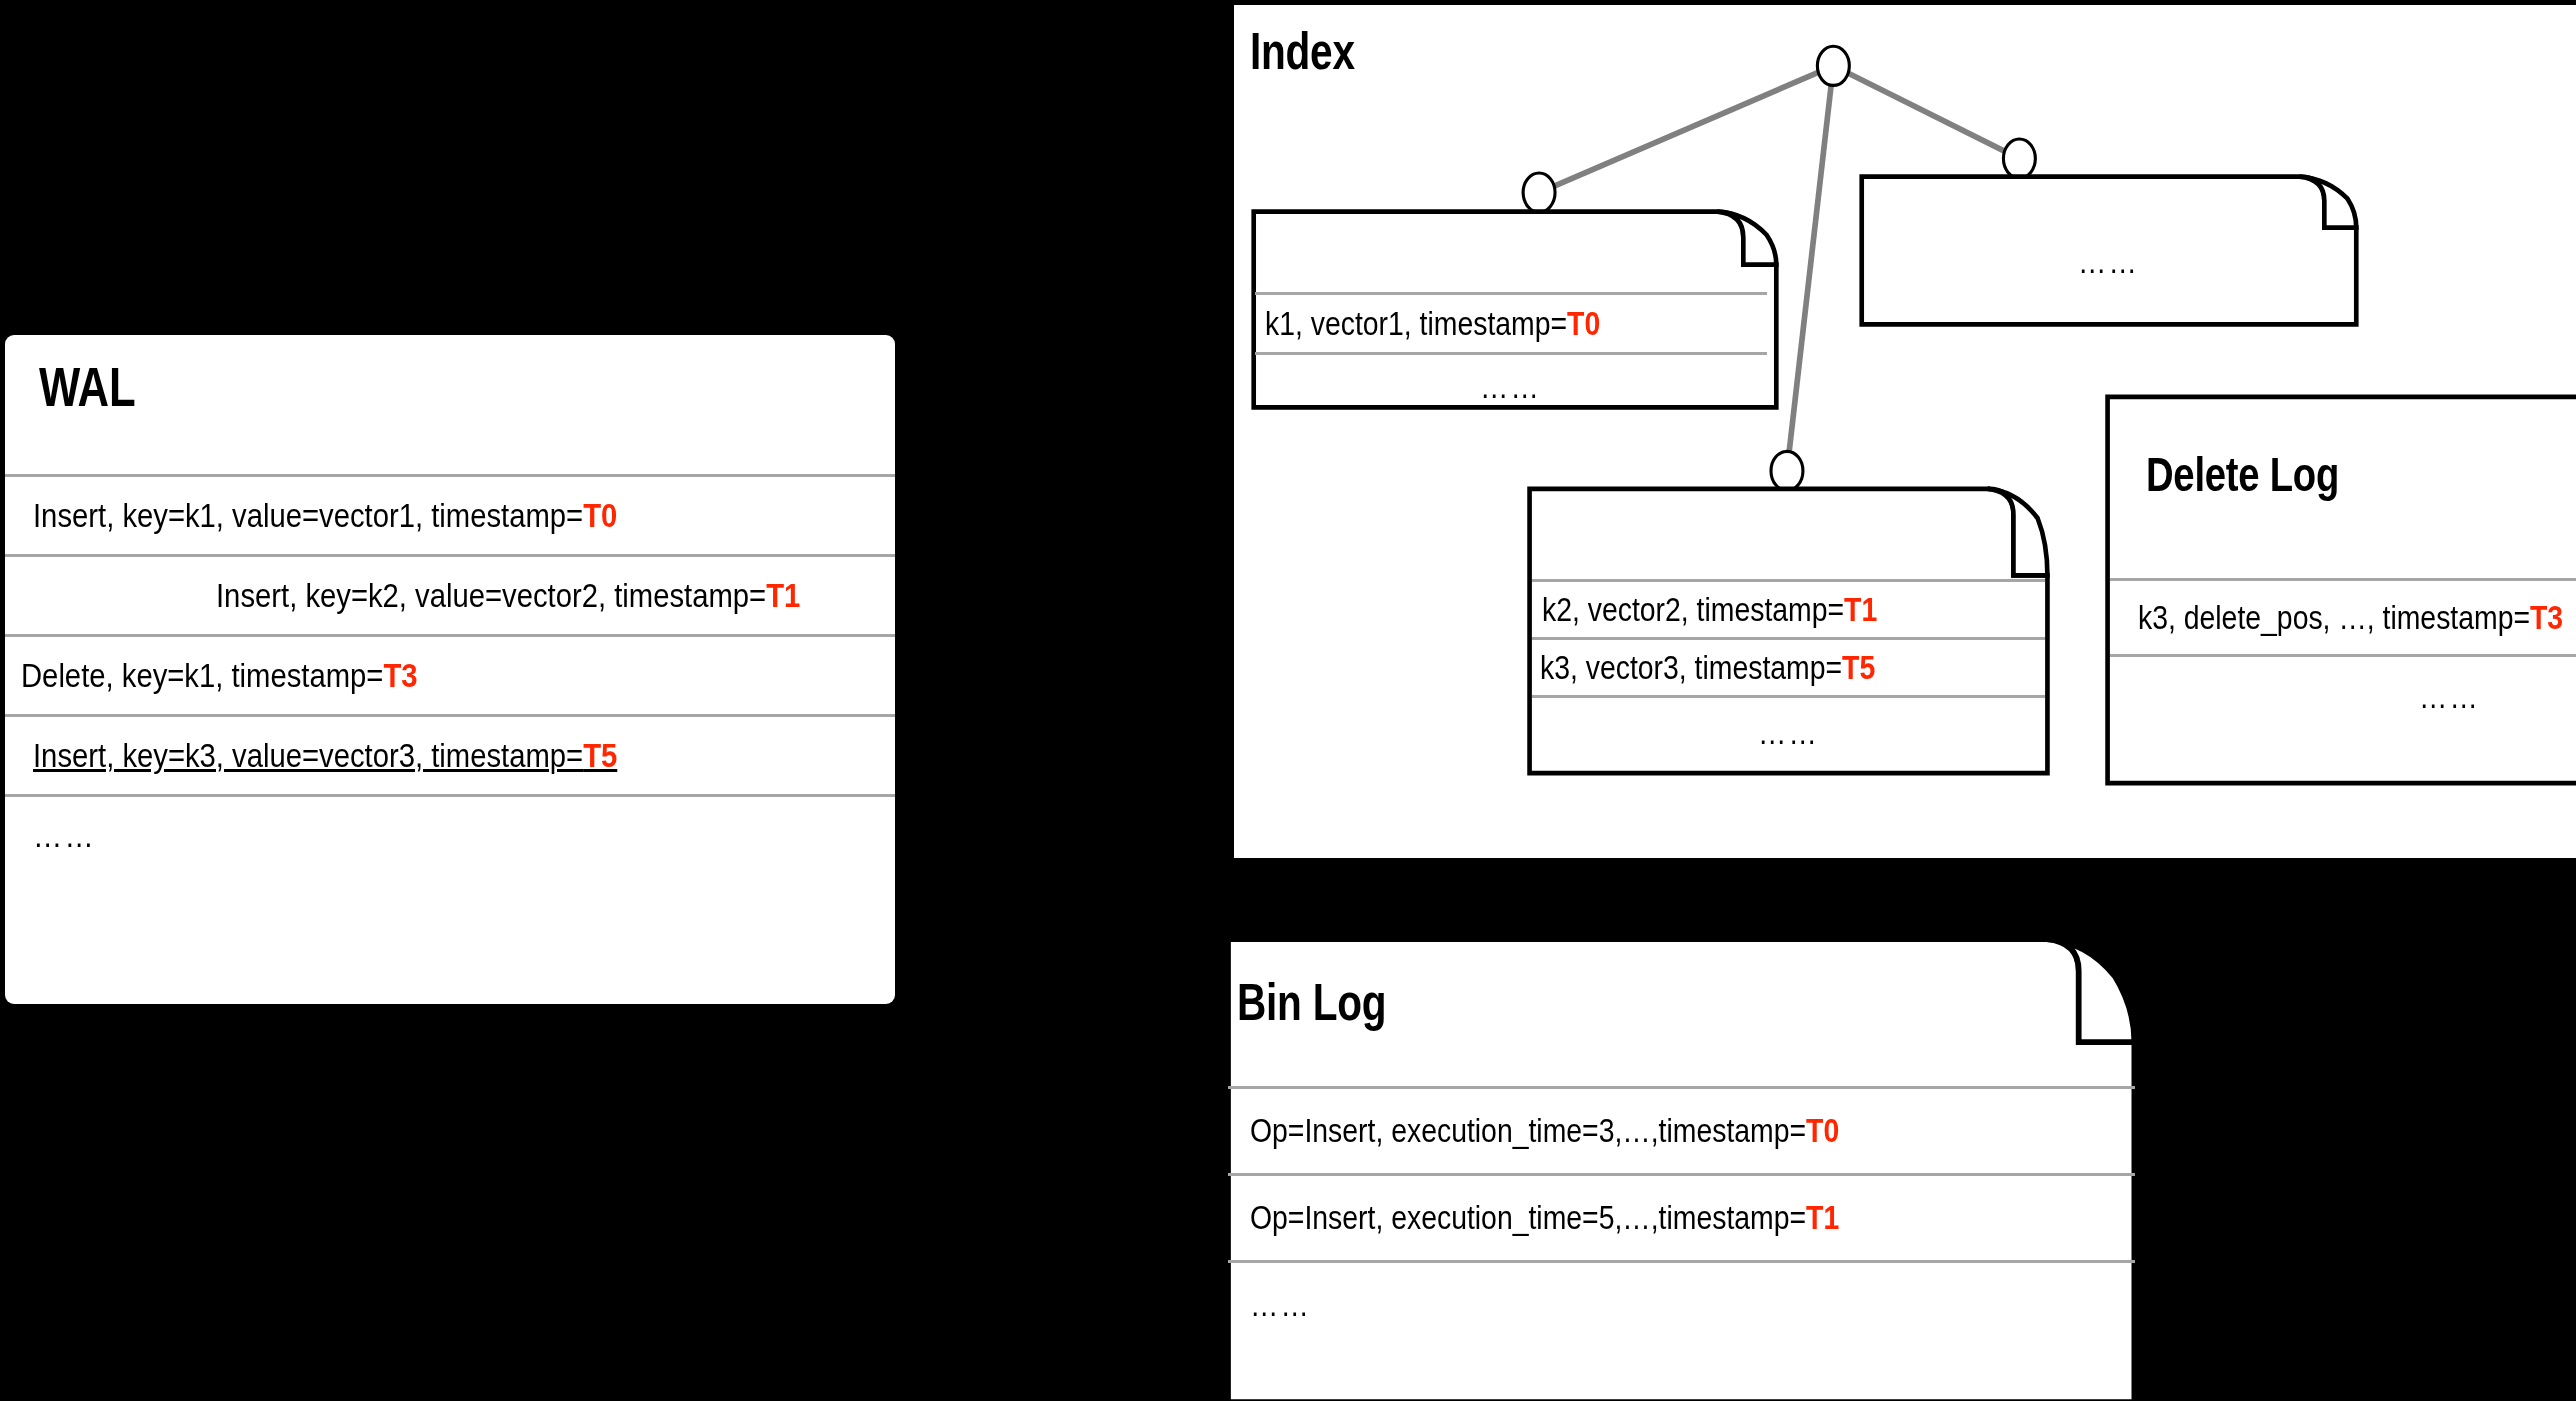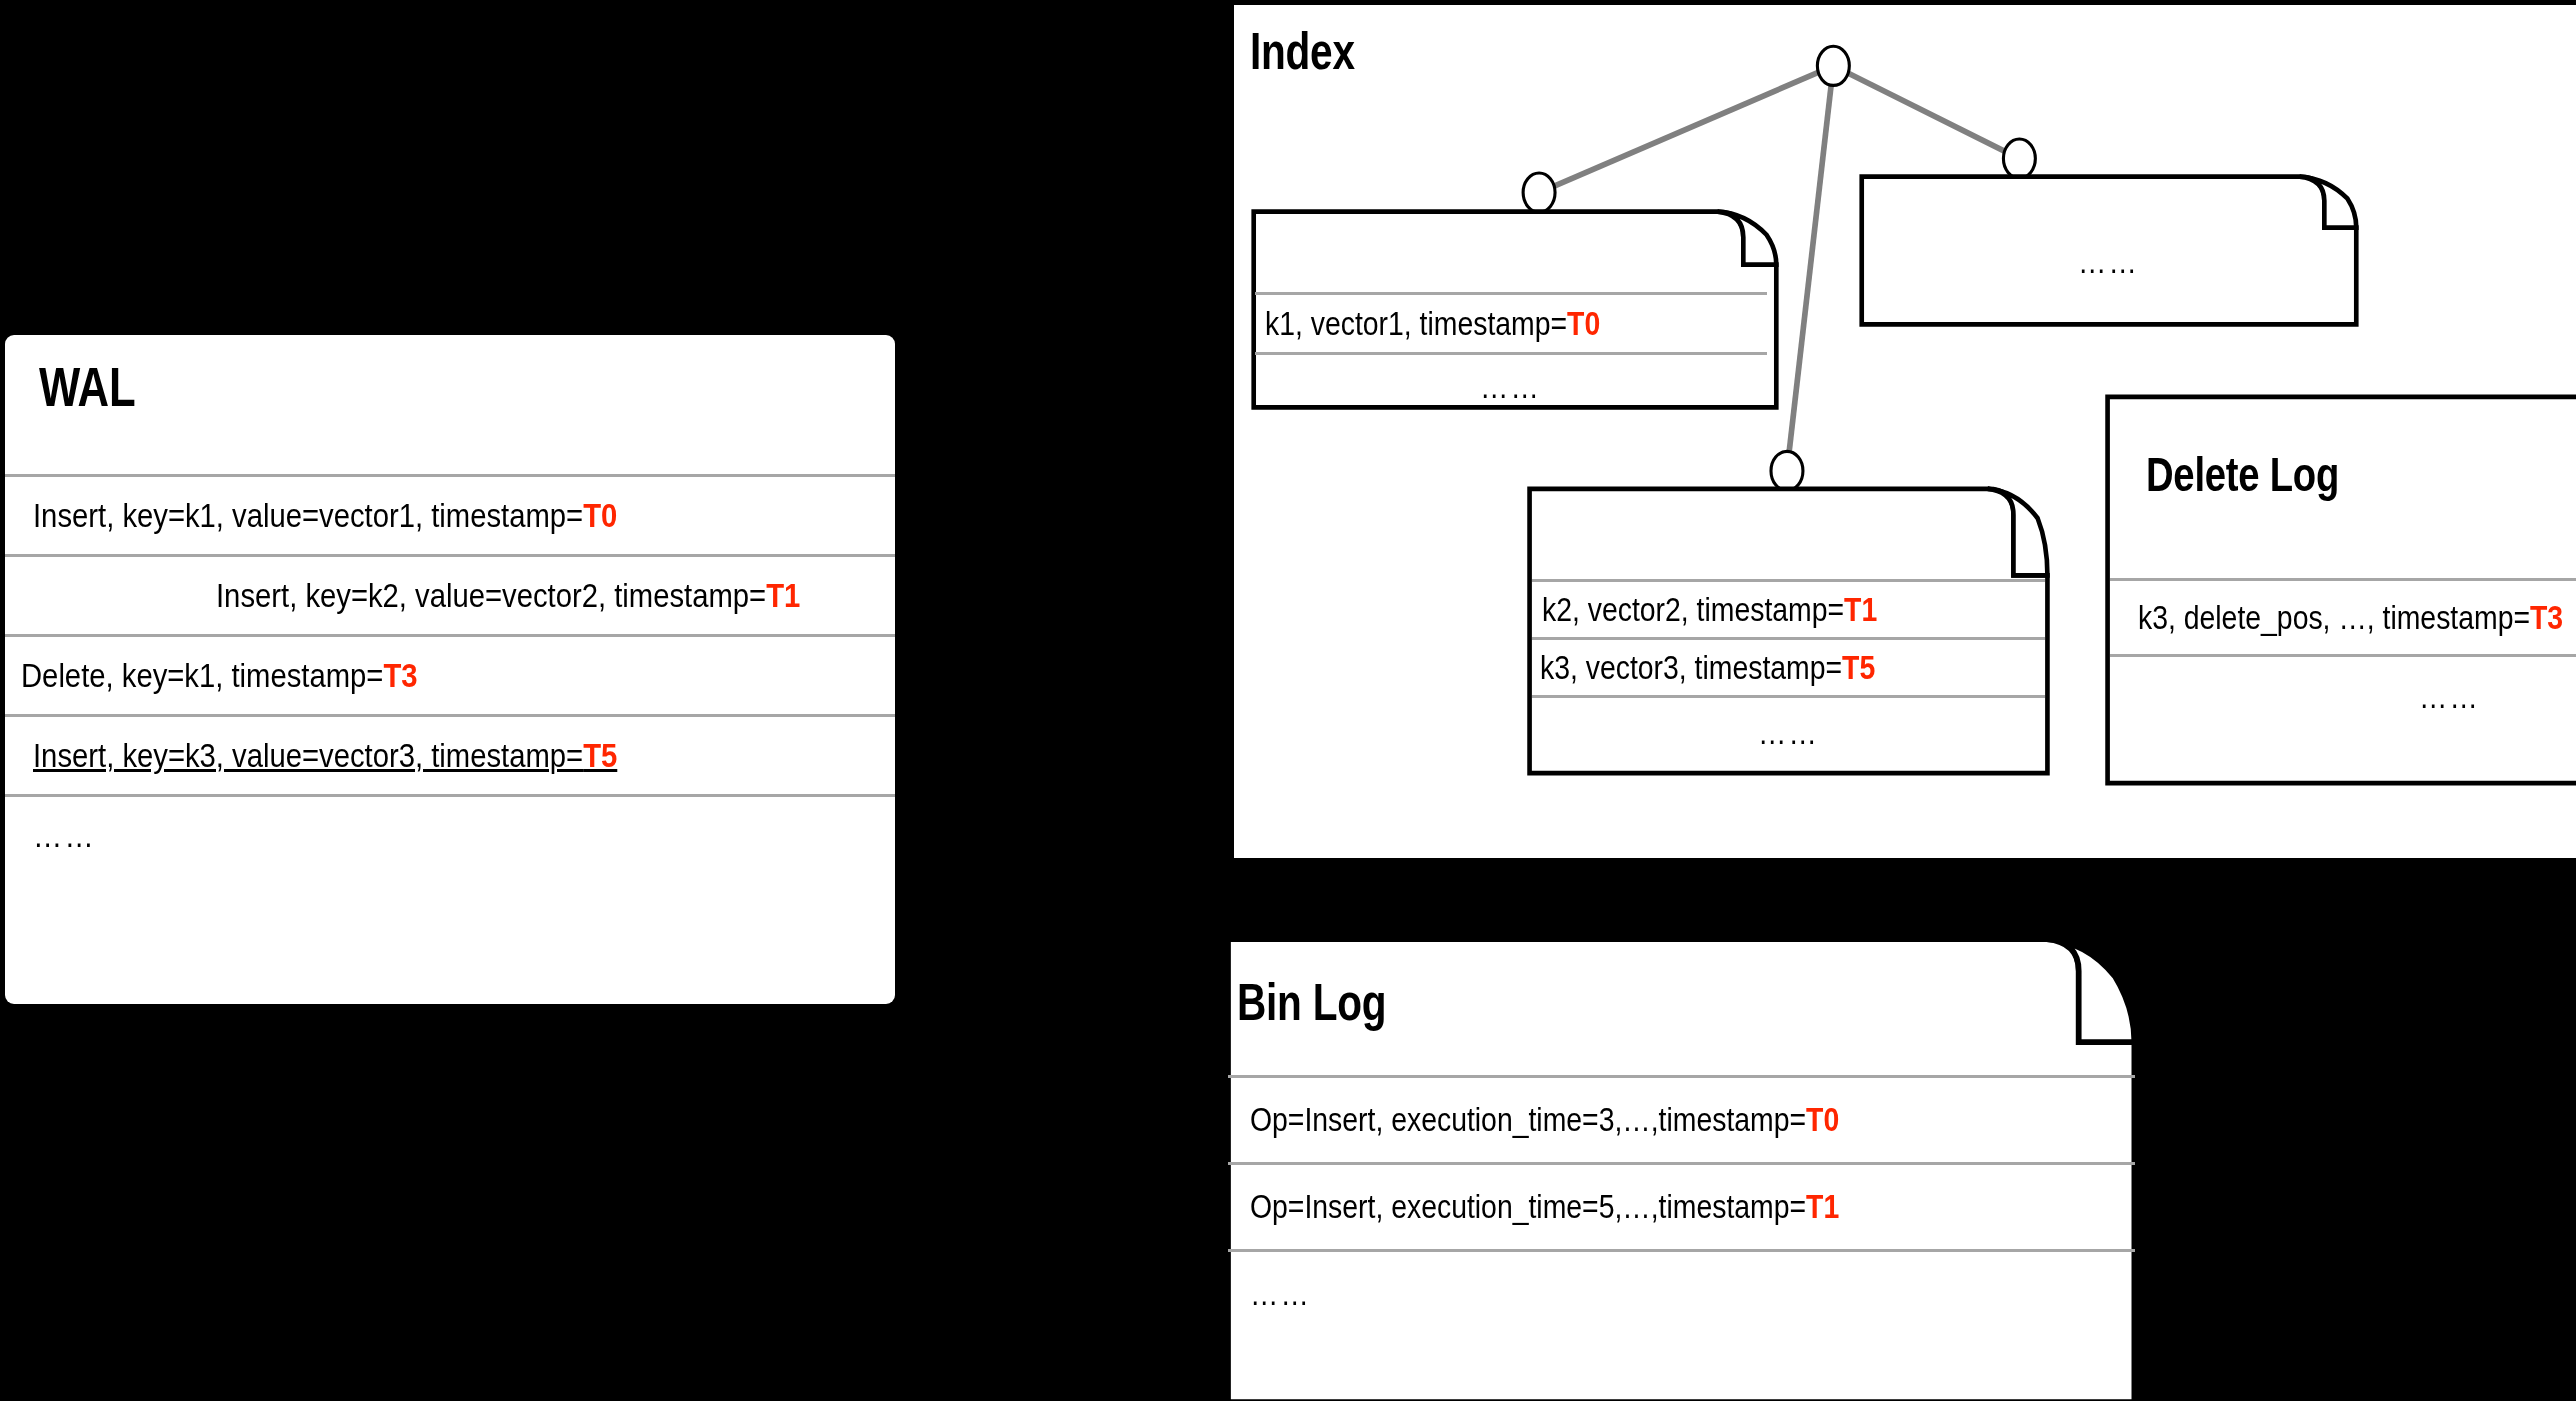--- a/index.html
+++ b/index.html
@@ -180,21 +180,21 @@
 
   </div>
 
   <div class="doccard" style="left:1228px; top:937px; width:997px; height:465px;">
     <svg width="997" height="465" viewBox="0 0 1936 903">
       <path d="M0,4 L1590,4 Q1652,4 1652,66 L1652,204 L1760,204 L1760,903 L0,903 Z" fill="#ffffff" stroke="#000000" stroke-width="11"></path>
       <path d="M1590,4 Q1668,9 1722,76 Q1760,138 1760,204 L1652,204 L1652,66 Q1652,10 1590,4 Z" fill="#ffffff" stroke="#000000" stroke-width="11"></path>
     </svg>
     <div class="inner">
       <div class="panel-title" style="left:9.3px; top:35px; font-size:52px;">Bin Log</div>
-      <div class="rowlist" style="top:138px; left:0px; width:907px;">
+      <div class="rowlist" style="top:149px; left:0px; width:907px;">
         <div class="row" style="height:87px; padding-left:21.6px; font-size:33px;">
           <span class="rowtext"><span>Op=Insert, execution_time=3,…,timestamp=</span><span class="ts">T0</span></span>
         </div>
         <div class="row" style="height:87px; padding-left:21.6px; font-size:33px;">
           <span class="rowtext"><span>Op=Insert, execution_time=5,…,timestamp=</span><span class="ts">T1</span></span>
         </div>
         <div class="row" style="height:87px; padding-left:21.6px; font-size:33px;">
           <span class="rowtext ell">……</span>
         </div>
       </div>

